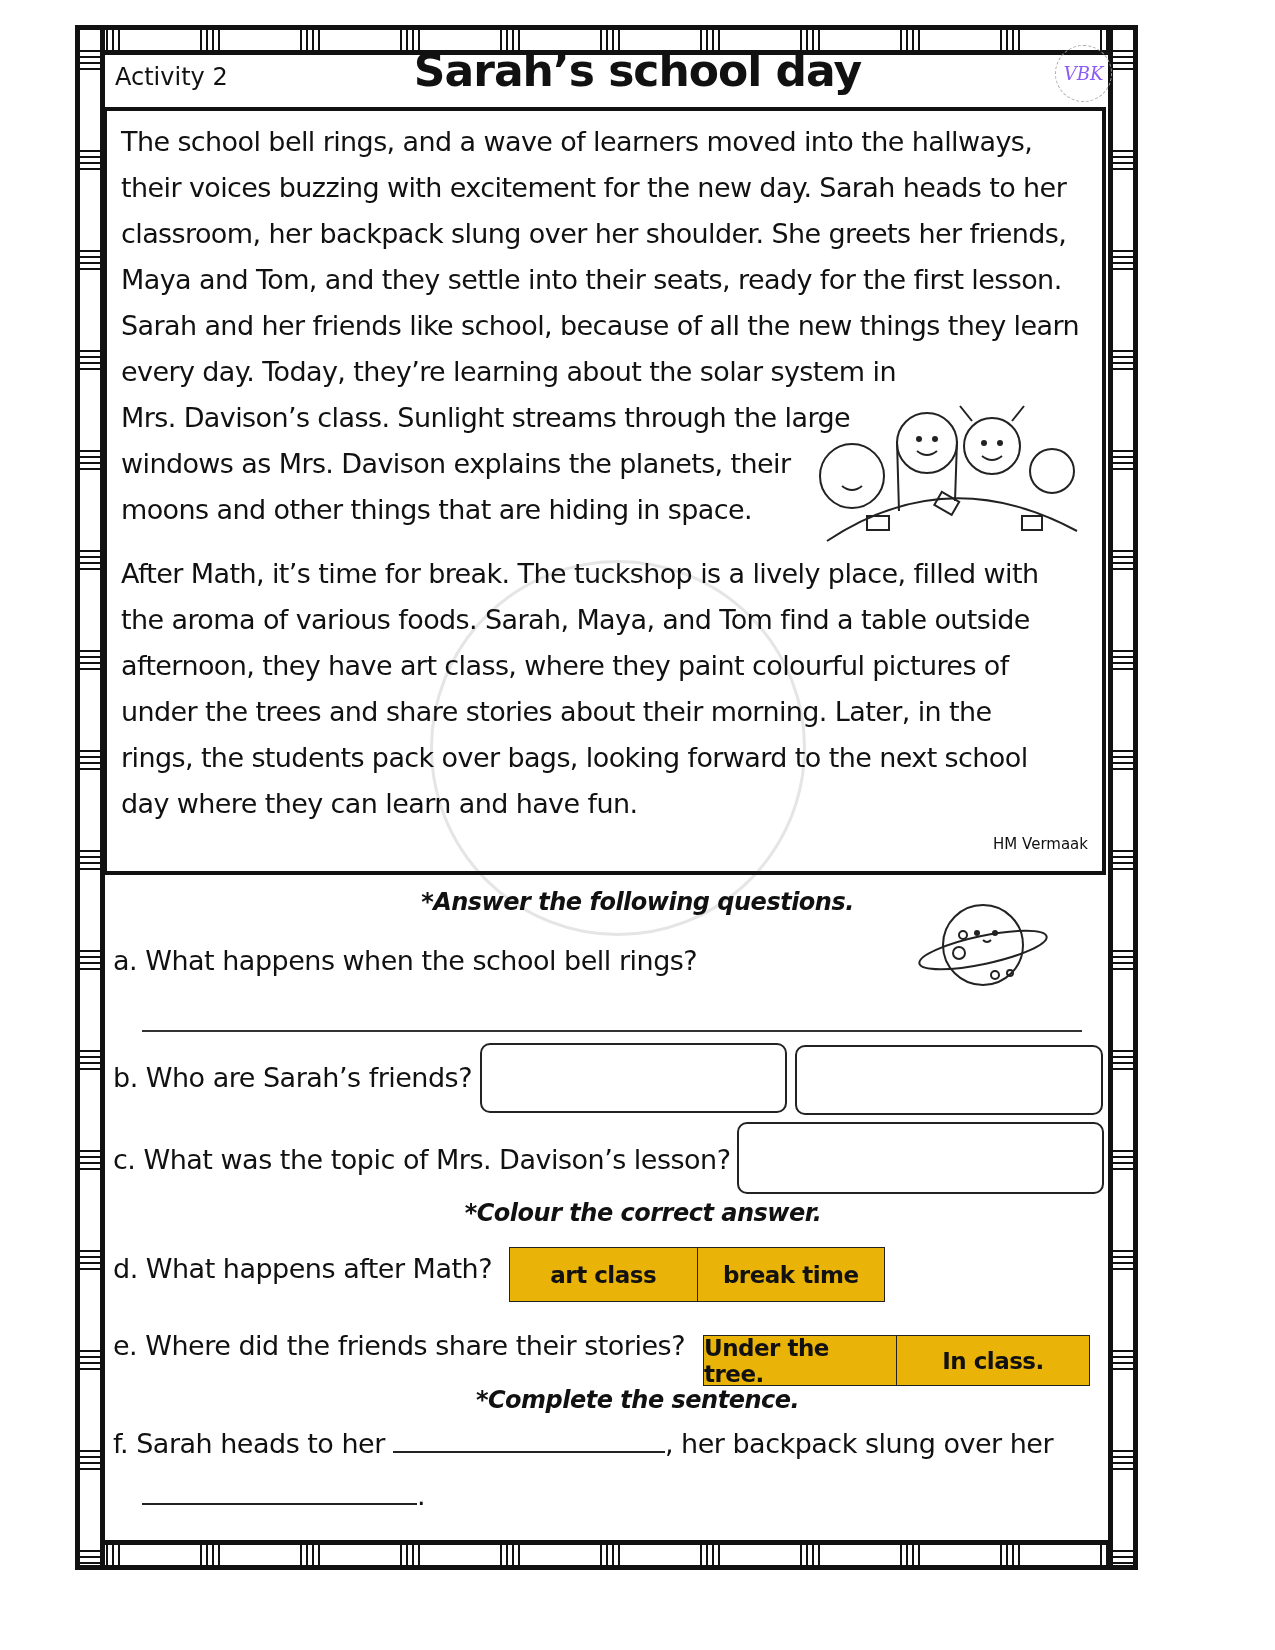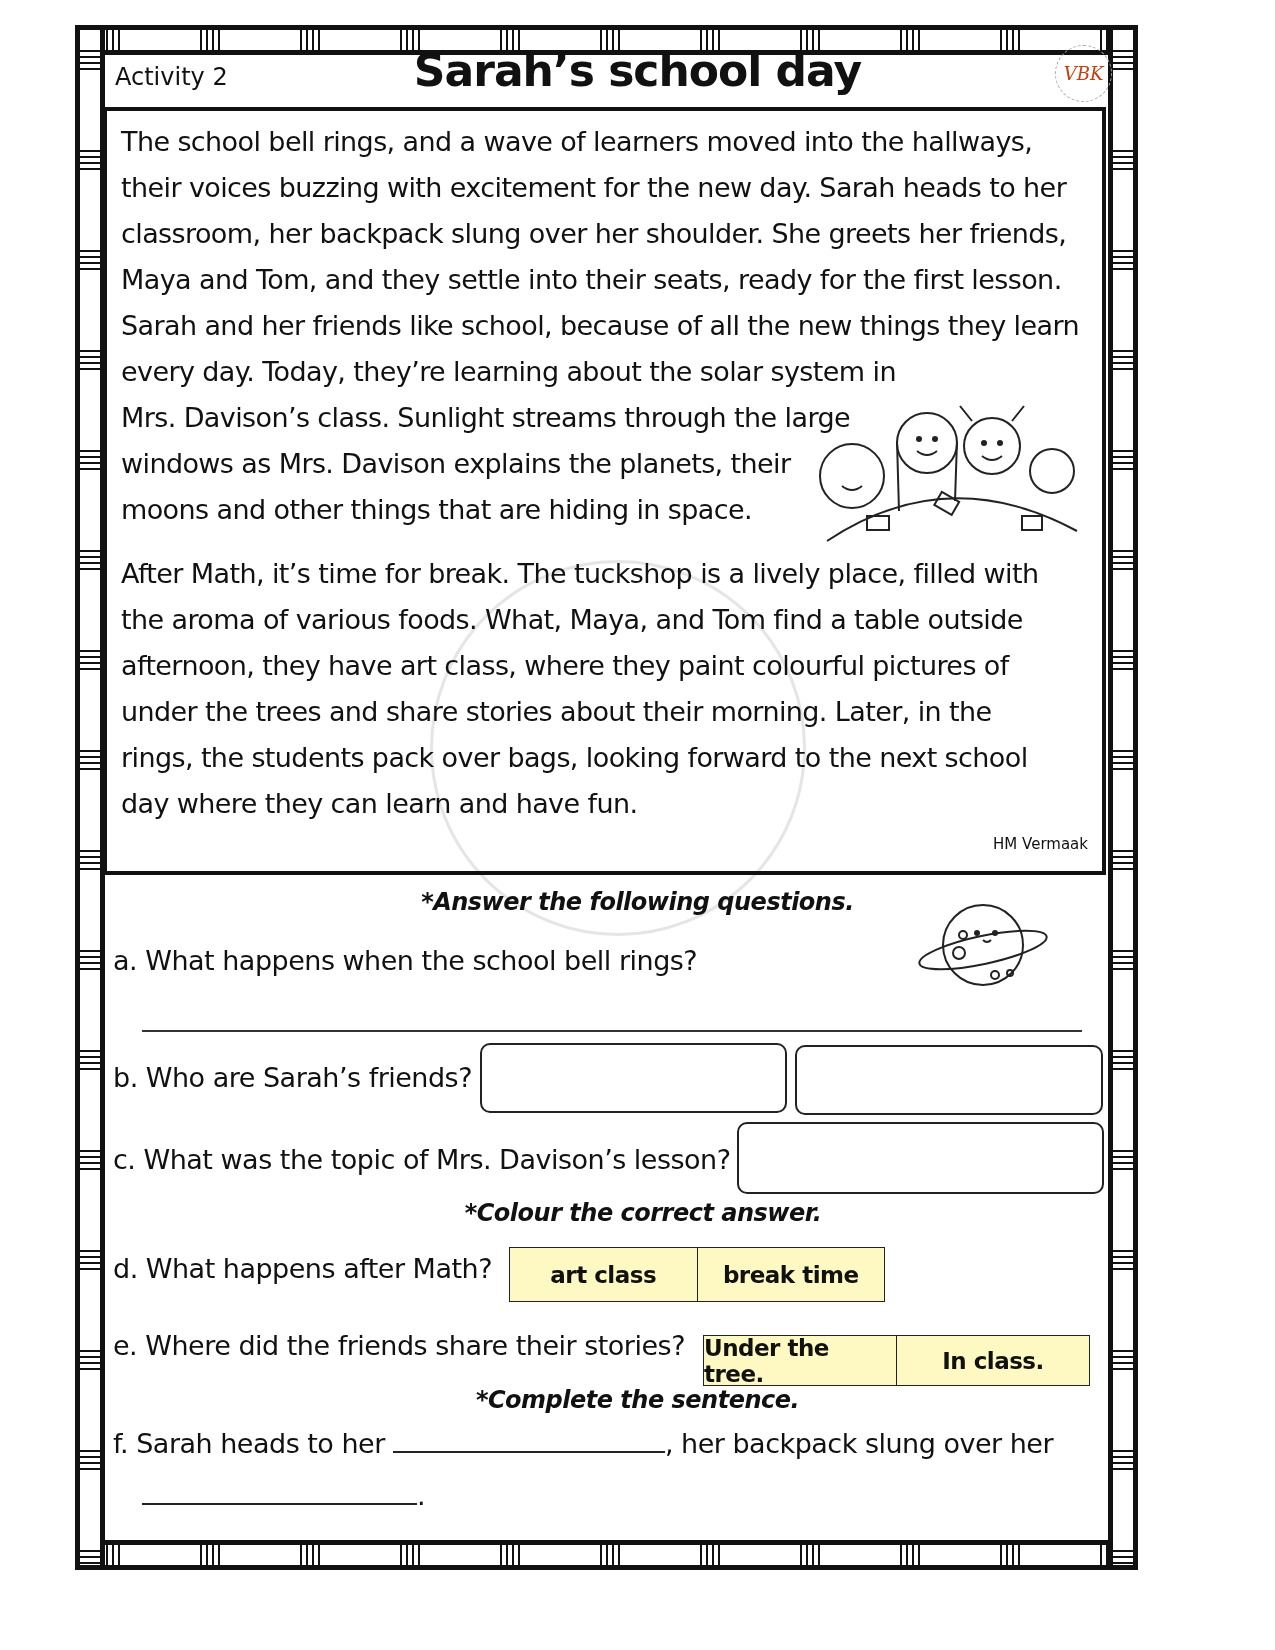--- a/index.html
+++ b/index.html
@@ -12,37 +12,37 @@
   .deco-strip-top { top:0; border-bottom:5px solid #111; }
   .deco-strip-bottom { bottom:0; border-top:5px solid #111; }
   .deco-strip-left, .deco-strip-right { position:absolute; top:0; bottom:0; width:20px;
       background:repeating-linear-gradient(180deg,#fff 0 20px,#111 20px 22px,#fff 22px 26px,#111 26px 28px,#fff 28px 32px,#111 32px 34px,#fff 34px 38px,#111 38px 40px,#fff 40px 100px); }
   .deco-strip-left { left:0; border-right:5px solid #111; }
   .deco-strip-right { right:0; border-left:5px solid #111; }
 
   .activity-label { position:absolute; left:115px; top:55px; font-size:24px;margin-top:8px; }
   .title { position:absolute; left:0; right:0; top:45px; text-align:center; font-size:44px; font-weight:bold; letter-spacing:-1px; }
   .logo { position:absolute; left:1055px; top:45px; width:55px; height:55px; border-radius:50%;
-          border:1px dashed #aaa; color:#c2410c; font-size:18px; font-style:italic; display:flex; align-items:center; justify-content:center; font-family:"DejaVu Serif", serif; }
+          border:1px dashed #aaa; color:#8b5cf6; font-size:18px; font-style:italic; display:flex; align-items:center; justify-content:center; font-family:"DejaVu Serif", serif; }
 
   .story-box { position:absolute; left:103px; top:107px; width:1003px; height:768px; border:4px solid #111; box-sizing:border-box; }
   .story-para { position:absolute; left:14px; right:18px; font-size:27px; line-height:46px; letter-spacing:-0.6px; margin:0; }
   .story-para-1 { top:8px; }
   .story-para-2 { top:440px; }
   .author { position:absolute; right:14px; bottom:18px; font-size:15px; }
   .kids-illus { position:absolute; left:700px; top:290px; width:275px; height:145px; }
 
   .watermark { position:absolute; left:430px; top:560px; width:370px; height:370px; border-radius:50%;
                border:3px solid rgba(150,150,150,0.25); pointer-events:none; }
 
   .instruction { position:absolute; left:0; right:0; text-align:center; font-size:24px; font-weight:bold; letter-spacing:-0.5px;font-style:italic; }
   .question { position:absolute; left:113px; font-size:27px; letter-spacing:-0.5px; white-space:nowrap; }
   .answer-line { position:absolute; left:142px; top:1030px; width:940px; border-top:2px solid #333; }
   .answer-box { position:absolute; border:2px solid #222; border-radius:10px; box-sizing:border-box; background:#fff; }
-  .choice-group { position:absolute; display:flex; border:1.5px solid #222; box-sizing:border-box; background:#fef9c3; }
+  .choice-group { position:absolute; display:flex; border:1.5px solid #222; box-sizing:border-box; background:#eab308; }
   .choice { flex:1; display:flex; align-items:center; justify-content:center; font-size:23px; font-weight:bold; letter-spacing:-0.5px; }
   .choice + .choice { border-left:1.5px solid #222; }
   .blank { display:inline-block; border-bottom:2px solid #222; vertical-align:baseline; }
   .planet-illus { position:absolute; left:915px; top:895px; width:135px; height:100px; }
 </style>
 </head>
 <body>
 
 <div class="page-frame">
   <div class="deco-strip-top"></div>
@@ -87,21 +87,21 @@
     <g fill="#222">
       <circle cx="112" cy="38" r="3"></circle>
         <circle cx="128" cy="38" r="3"></circle>
       <circle cx="177" cy="42" r="3"></circle>
         <circle cx="193" cy="42" r="3"></circle>
     </g>
   </svg>
 
   <div class="story-para story-para-2">
     <div>After Math, it’s time for break. The tuckshop is a lively place, filled with</div>
-    <div>the aroma of various foods. What, Maya, and Tom find a table outside</div>
+    <div>the aroma of various foods. Sarah, Maya, and Tom find a table outside</div>
     <div>afternoon, they have art class, where they paint colourful pictures of</div>
     <div>under the trees and share stories about their morning. Later, in the</div>
     <div>rings, the students pack over bags, looking forward to the next school</div>
     <div>day where they can learn and have fun.</div>
   </div>
   <div class="author">HM Vermaak</div>
 </div>
 
 <div class="instruction" style="top:888px;">*Answer the following questions.</div>
 

